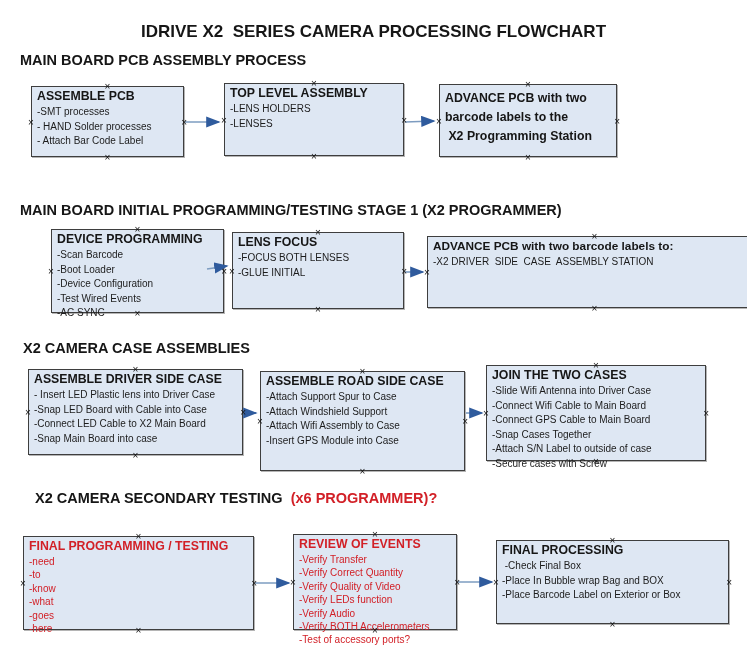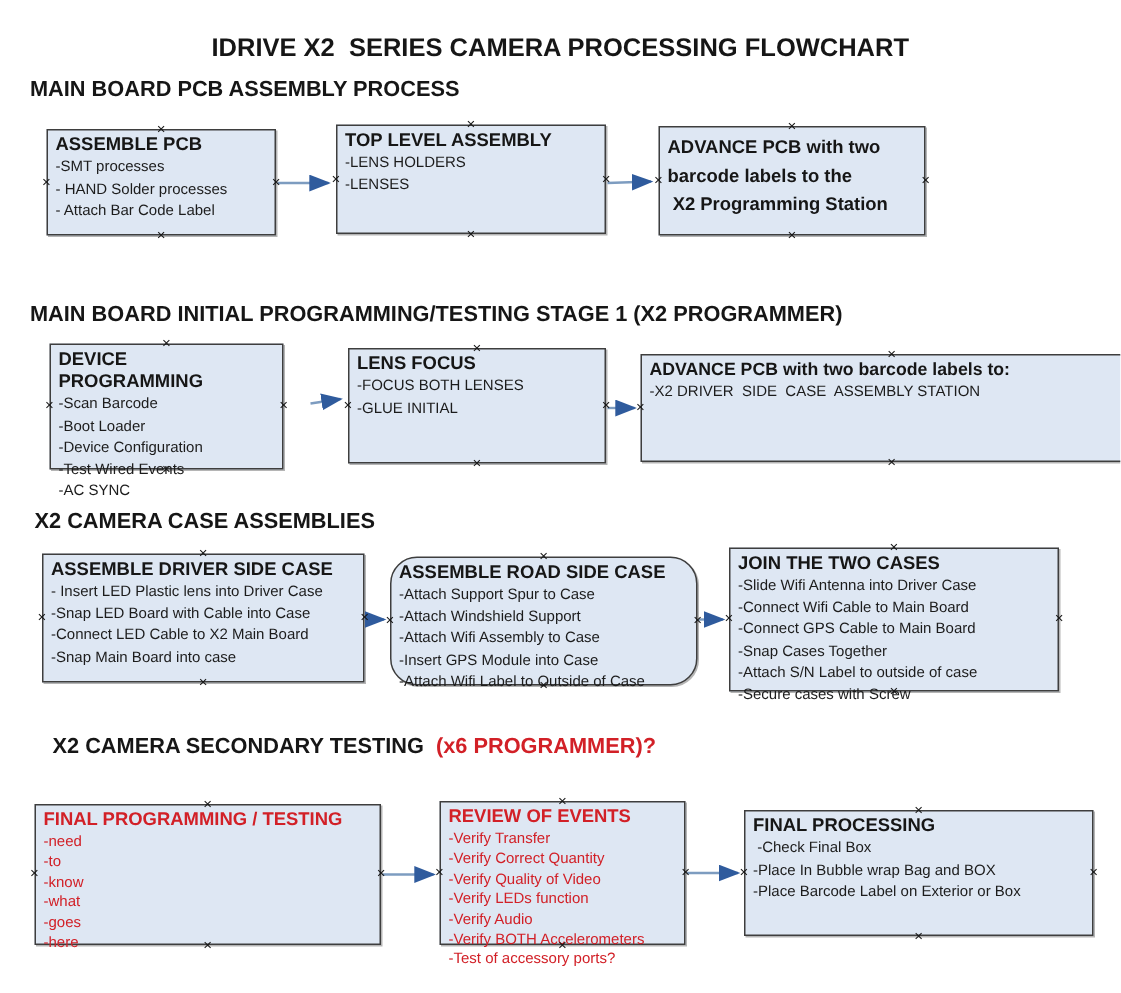--- a/index.html
+++ b/index.html
@@ -85,21 +85,21 @@
     <div class="btitle">ADVANCE PCB with two
 barcode labels to the
  X2 Programming Station</div>
     <div class="bitems"></div>
   <span class="anch anch-t">×</span>
       <span class="anch anch-b">×</span>
       <span class="anch anch-l">×</span>
       <span class="anch anch-r">×</span>
     </div>
 
-  <div class="fbox" style="left:33px; top:229px; width:156px; height:84px;">
+  <div class="fbox" style="left:51px; top:229px; width:173px; height:84px;">
     <div class="btitle">DEVICE PROGRAMMING</div>
     <div class="bitems">
         <div class="bitem">-Scan Barcode</div>
         <div class="bitem">-Boot Loader</div>
         <div class="bitem">-Device Configuration</div>
         <div class="bitem">-Test Wired Events</div>
         <div class="bitem">-AC SYNC</div>
       </div>
   <span class="anch anch-t">×</span>
       <span class="anch anch-b">×</span>
@@ -134,28 +134,27 @@
         <div class="bitem">- Insert LED Plastic lens into Driver Case</div>
         <div class="bitem">-Snap LED Board with Cable into Case</div>
         <div class="bitem">-Connect LED Cable to X2 Main Board</div>
         <div class="bitem">-Snap Main Board into case</div>
       </div>
   <span class="anch anch-t">×</span>
       <span class="anch anch-b">×</span>
       <span class="anch anch-l">×</span>
       <span class="anch anch-r">×</span>
     </div>
-  <div class="fbox" style="left:260px; top:371px; width:205px; height:86px;border-radius:18px;">
+  <div class="fbox" style="left:260px; top:371px; width:205px; height:100px;">
     <div class="btitle">ASSEMBLE ROAD SIDE CASE</div>
     <div class="bitems">
         <div class="bitem">-Attach Support Spur to Case</div>
         <div class="bitem">-Attach Windshield Support</div>
         <div class="bitem">-Attach Wifi Assembly to Case</div>
         <div class="bitem">-Insert GPS Module into Case</div>
-        <div class="bitem">-Attach Wifi Label to Outside of Case</div>
       </div>
   <span class="anch anch-t">×</span>
       <span class="anch anch-b">×</span>
       <span class="anch anch-l">×</span>
       <span class="anch anch-r">×</span>
     </div>
   <div class="fbox" style="left:486px; top:365px; width:220px; height:96px;">
     <div class="btitle">JOIN THE TWO CASES</div>
     <div class="bitems">
         <div class="bitem">-Slide Wifi Antenna into Driver Case</div>

